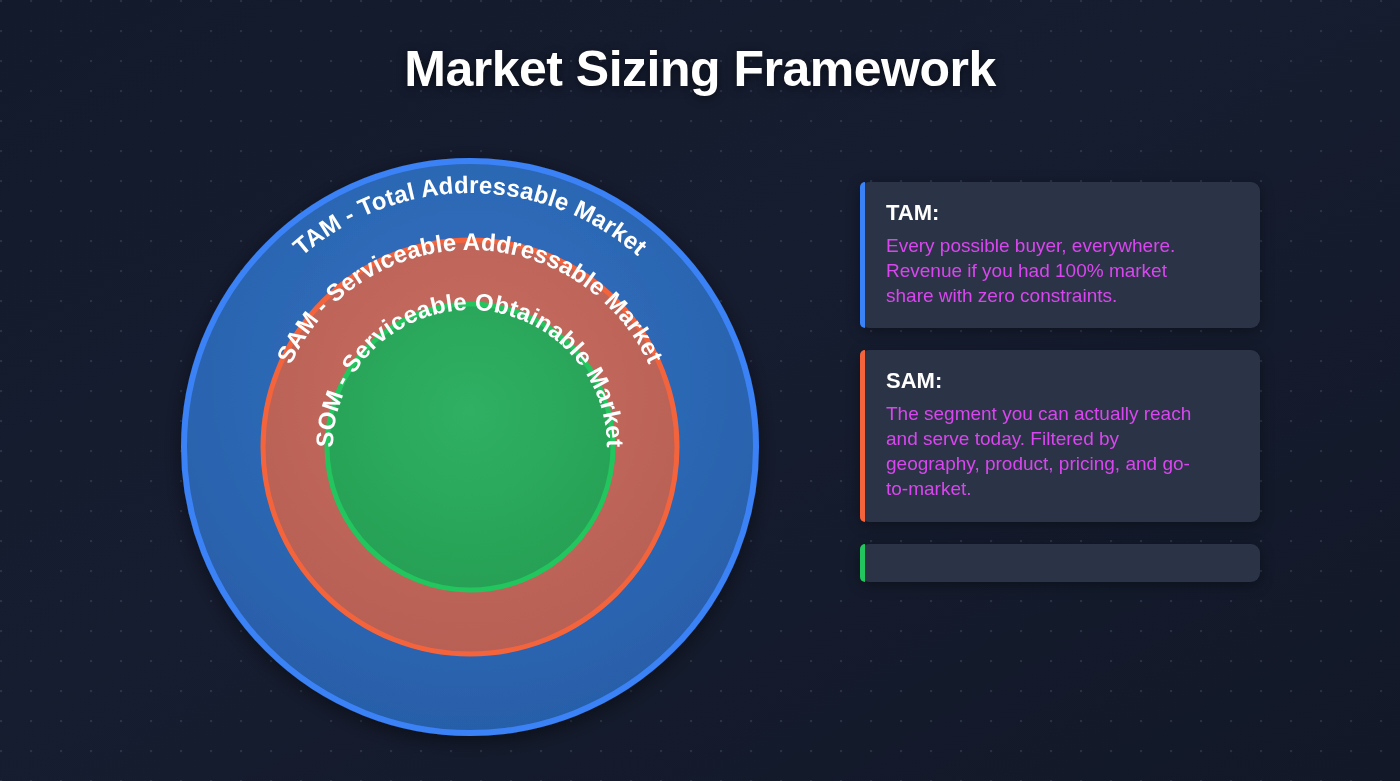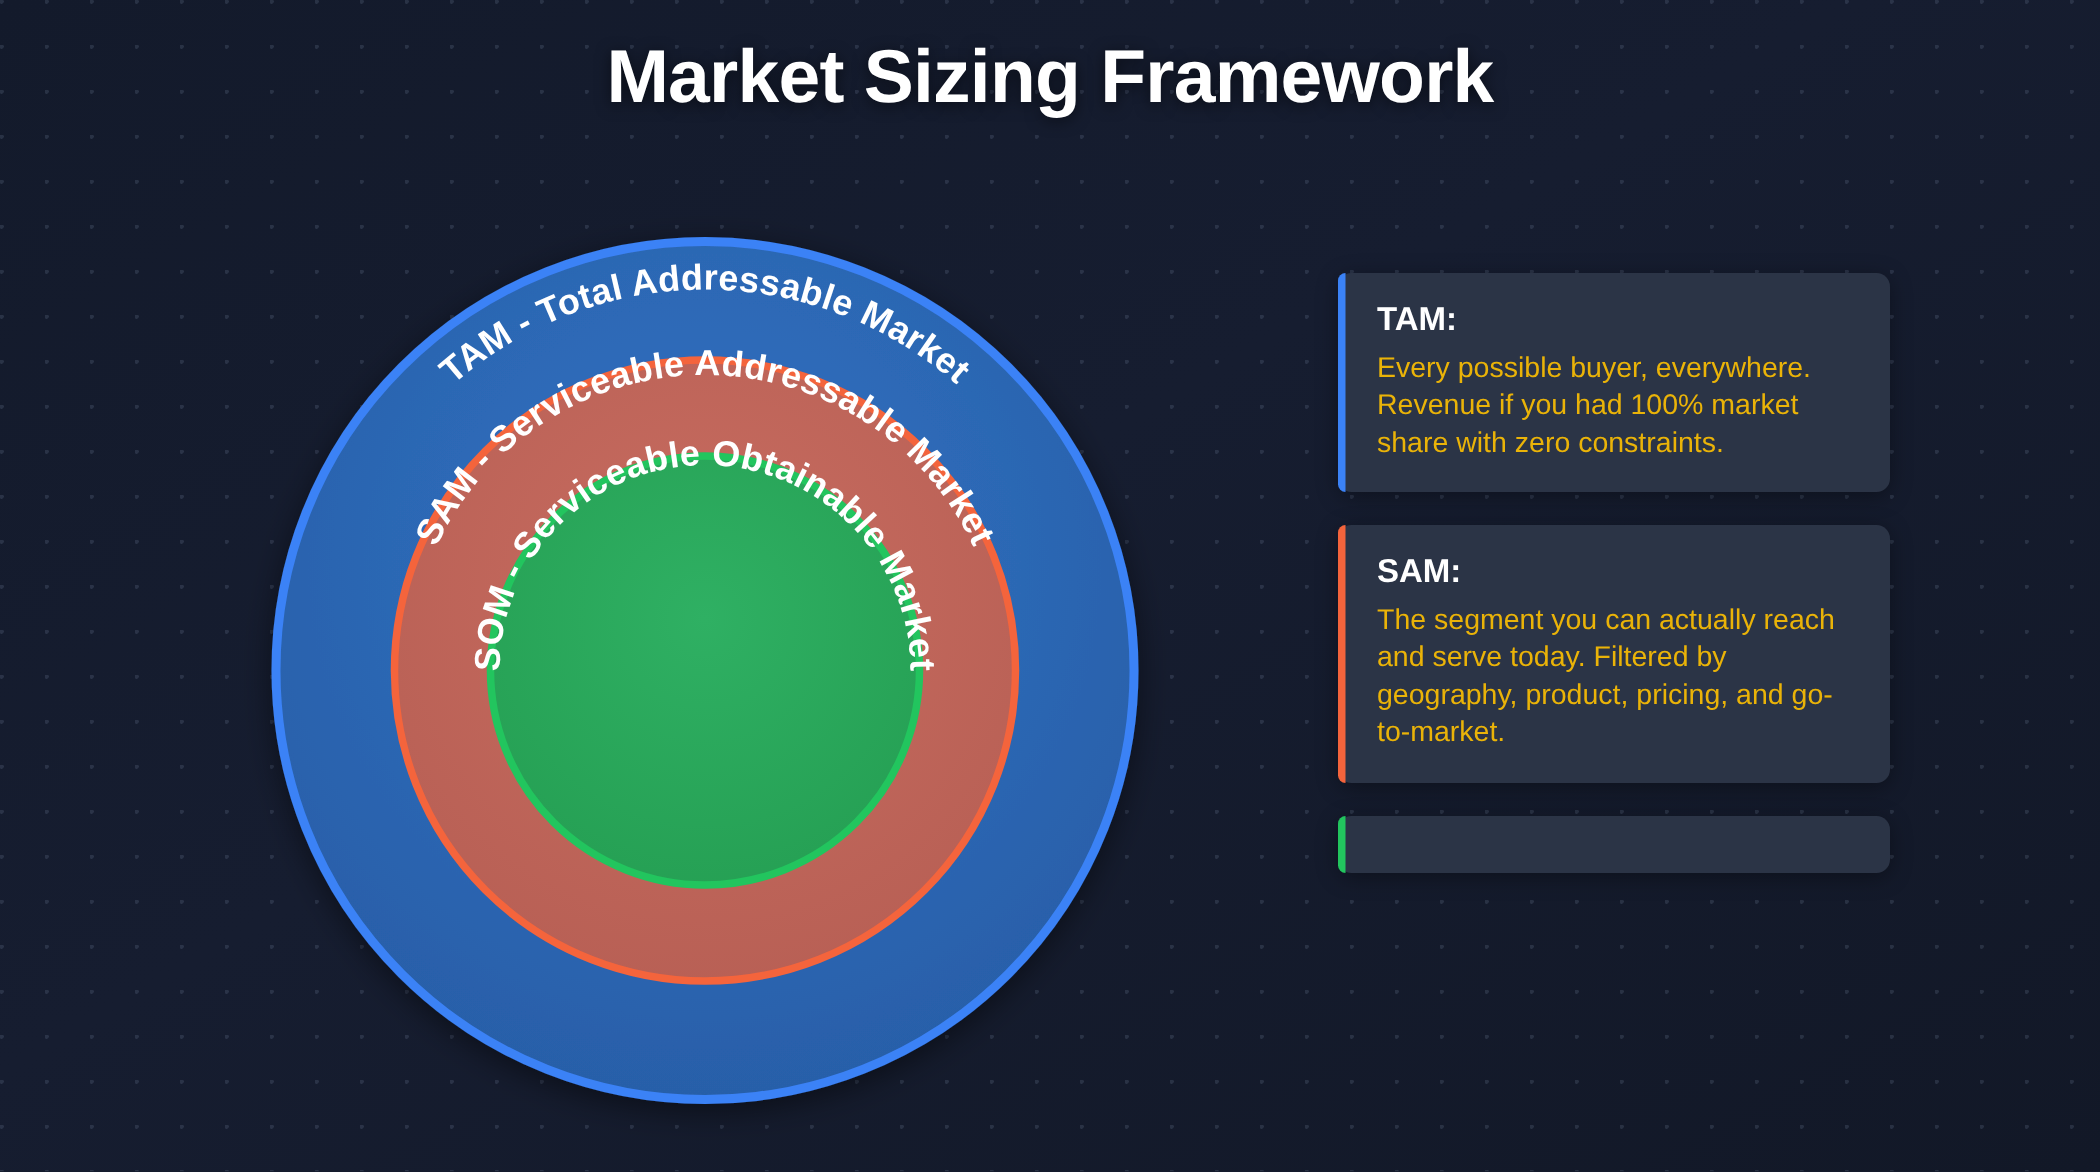--- a/index.html
+++ b/index.html
@@ -13,21 +13,21 @@
     position:relative;
     width:1400px; height:781px;
     background:
       radial-gradient(circle at 1px 1px, rgba(150,170,200,0.16) 1.4px, transparent 1.6px) 0 0 / 30px 30px,
       linear-gradient(150deg, #131a2b 0%, #161d30 45%, #121827 100%);
   }
 
   
   #title {
     position:absolute;
-    top:22px; left:0; width:1400px;
+    top:40px; left:0; width:1400px;
     text-align:center;
     color:#ffffff;
     font-size:50px;
     font-weight:bold;
     letter-spacing:-0.5px;
     text-shadow:0 2px 10px rgba(0,0,0,0.55);
   }
 
   
   #diagram {
@@ -51,36 +51,35 @@
     left:860px; top:182px;
     width:400px;
   }
   .card {
     position:relative;
     background:#2b3446;
     border-radius:9px;
     padding:18px 22px 20px 26px;
     margin-bottom:22px;
     box-shadow:0 3px 14px rgba(0,0,0,0.35);
-    margin-left:32px;
   }
   .card-accent {
     position:absolute;
     left:0; top:0; bottom:0;
     width:5px;
     border-radius:9px 0 0 9px;
   }
   .card-title {
     color:#ffffff;
     font-size:22px;
     font-weight:bold;
     margin-bottom:7px;
   }
   .card-body {
-    color:#eab308;
+    color:#d946ef;
     font-size:19px;
     line-height:1.32;
     max-width:320px;
   }
 </style>
 </head>
 <body>
 
 <div id="stage">
 

